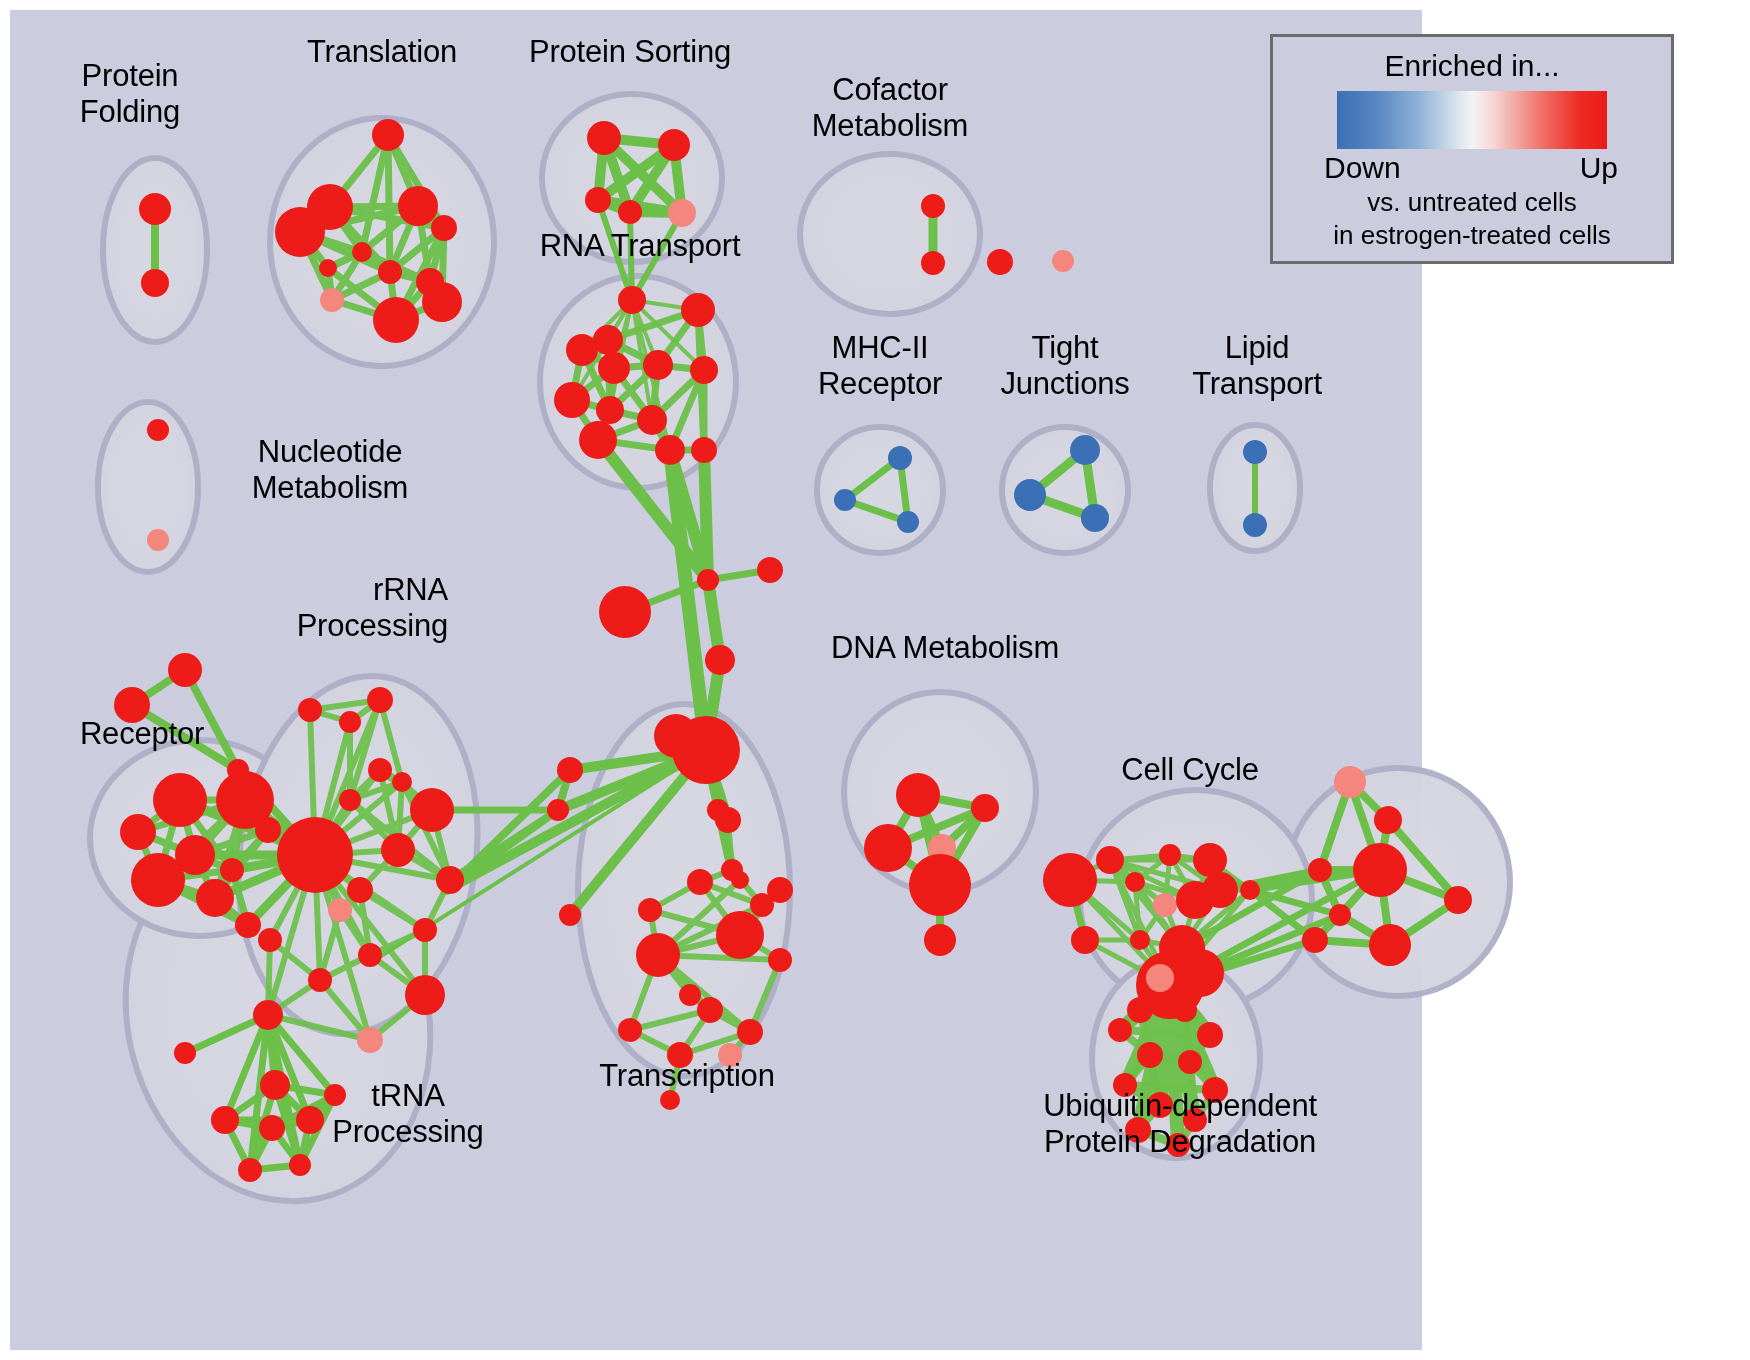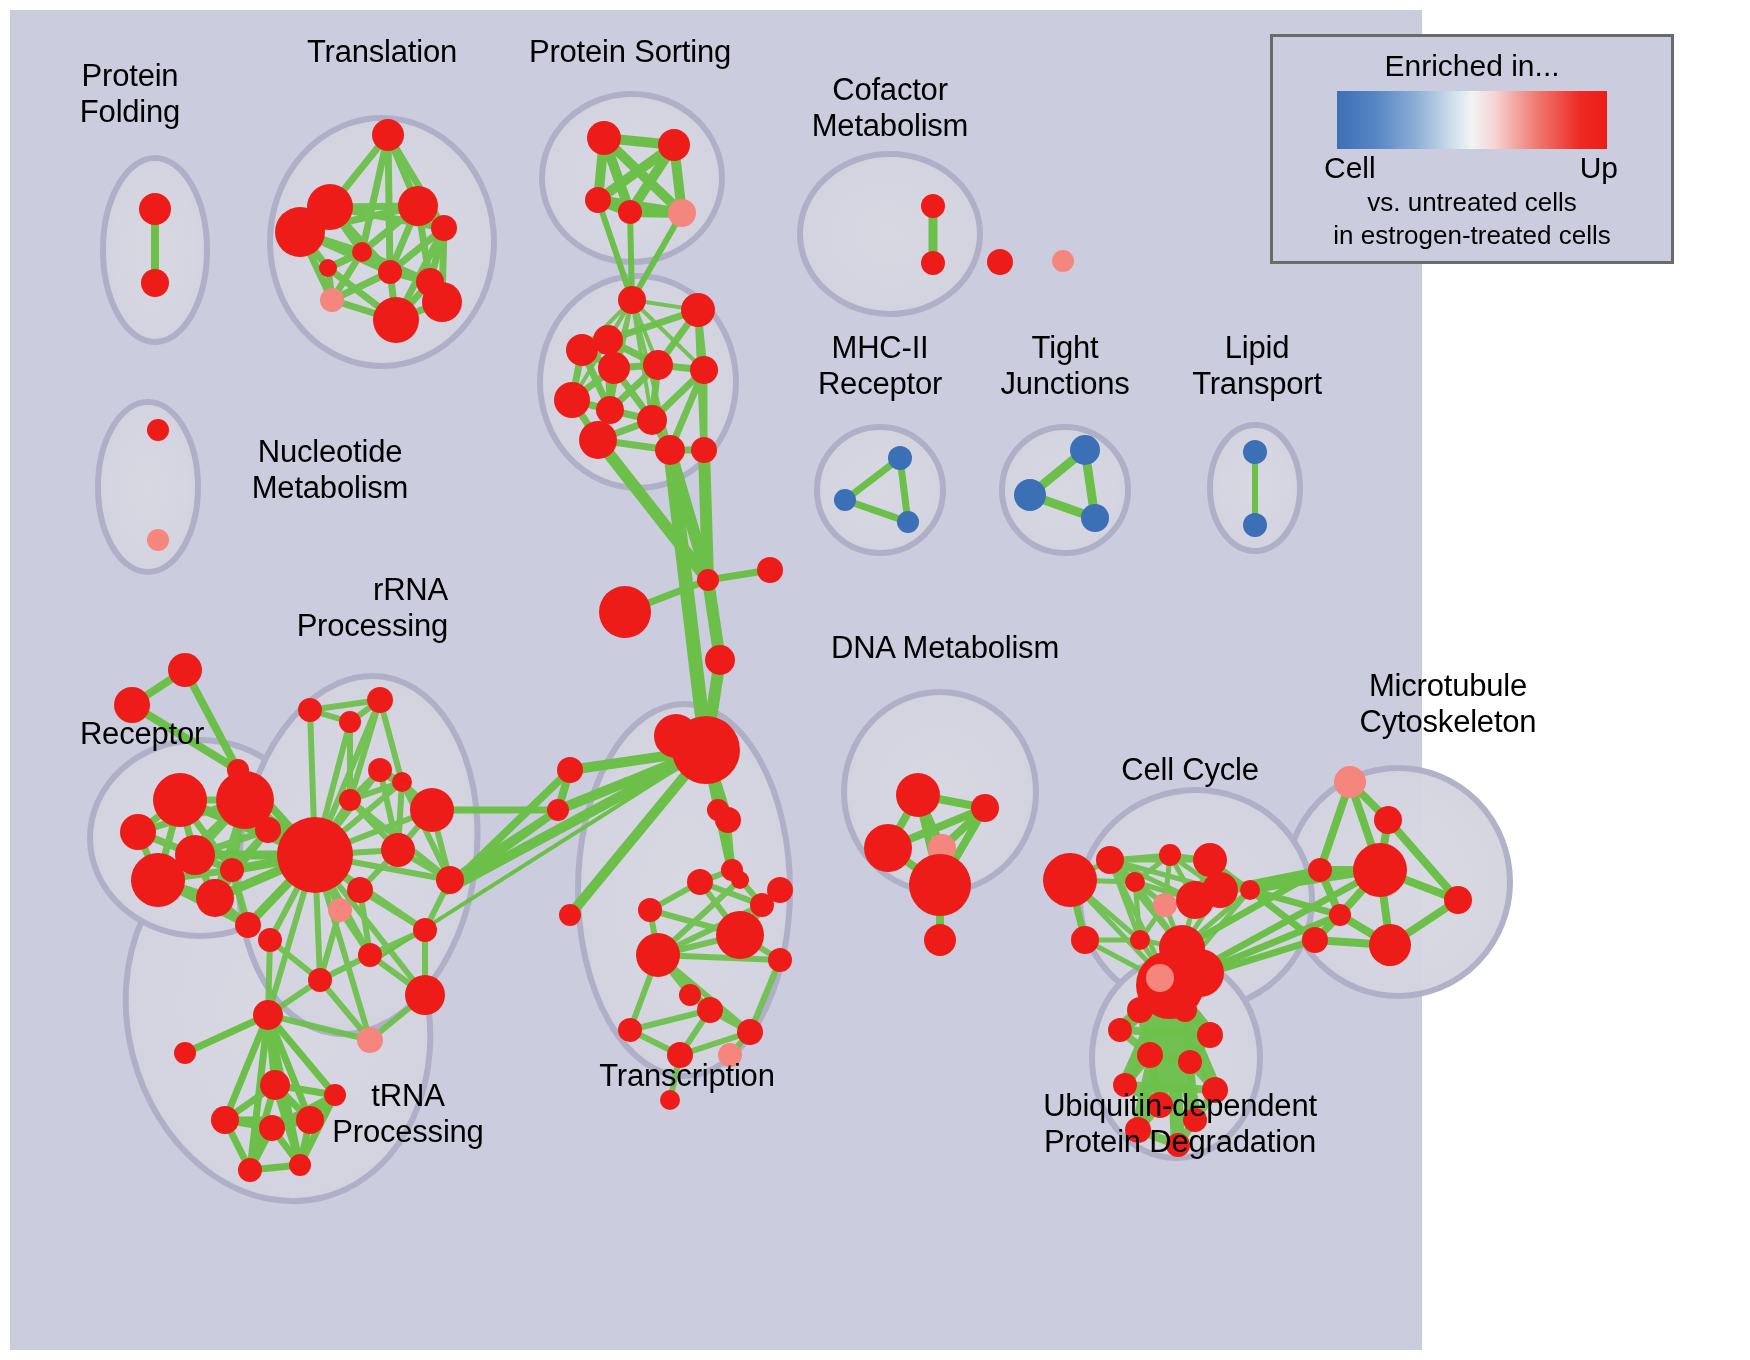--- a/index.html
+++ b/index.html
@@ -723,20 +723,21 @@
       </g>
     </svg>
 
     <div class="cluster-label" style="left:20px;top:48px;width:200px;">Protein
 Folding</div>
 
     <div class="cluster-label" style="left:262px;top:24px;width:220px;">Translation</div>
 
     <div class="cluster-label" style="left:470px;top:24px;width:300px;">Protein Sorting</div>
 
+    <div class="cluster-label" style="left:490px;top:218px;width:280px;">RNA Transport</div>
 
     <div class="cluster-label" style="left:760px;top:62px;width:240px;">Cofactor
 Metabolism</div>
 
     <div class="cluster-label" style="left:760px;top:320px;width:220px;">MHC-II
 Receptor</div>
 
     <div class="cluster-label" style="left:950px;top:320px;width:210px;">Tight
 Junctions</div>
 
@@ -753,31 +754,29 @@
 
     <div class="cluster-label" style="left:288px;top:1068px;width:220px;">tRNA
 Processing</div>
 
     <div class="cluster-label" style="left:552px;top:1048px;width:250px;">Transcription</div>
 
     <div class="cluster-label" style="left:790px;top:620px;width:290px;">DNA Metabolism</div>
 
     <div class="cluster-label" style="left:1080px;top:742px;width:200px;">Cell Cycle</div>
 
-    <div class="cluster-label" style="left:1288px;top:658px;width:300px;">Microtubule
-Cytoskeleton</div>
 
     <div class="cluster-label" style="left:960px;top:1078px;width:420px;">Ubiquitin-dependent
 Protein Degradation</div>
 
     <div id="legend">
       <div class="title">Enriched in...</div>
       <div class="bar"></div>
       <div class="ends">
-        <span class="down">Cell</span>
+        <span class="down">Down</span>
         <span class="up">Up</span>
       </div>
       <div class="sub">vs. untreated cells</div>
       <div class="sub">in estrogen-treated cells</div>
     </div>
 
   </div>
 </div>
 
 </body></html>

